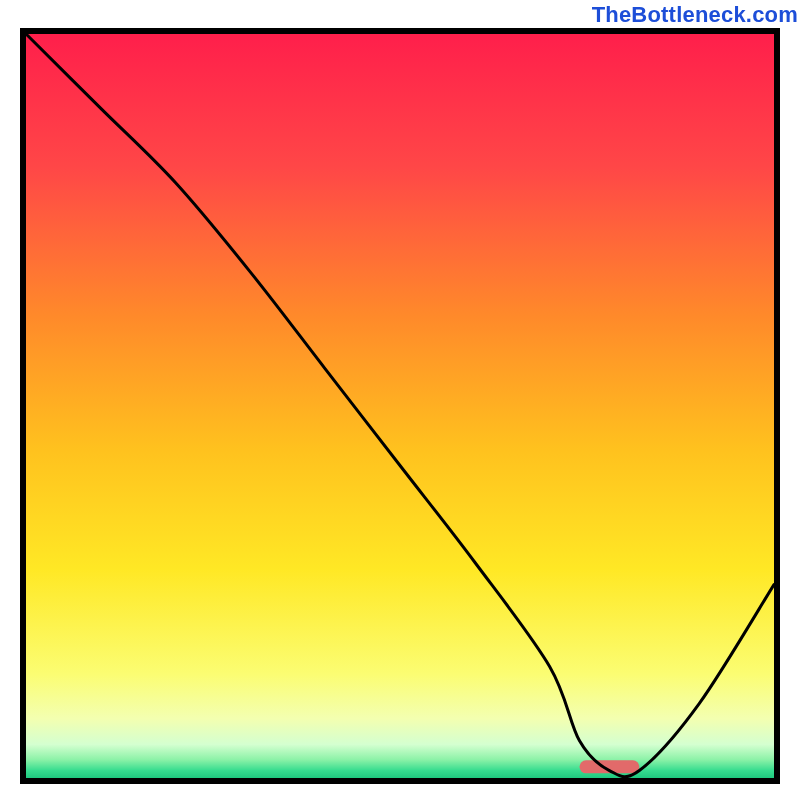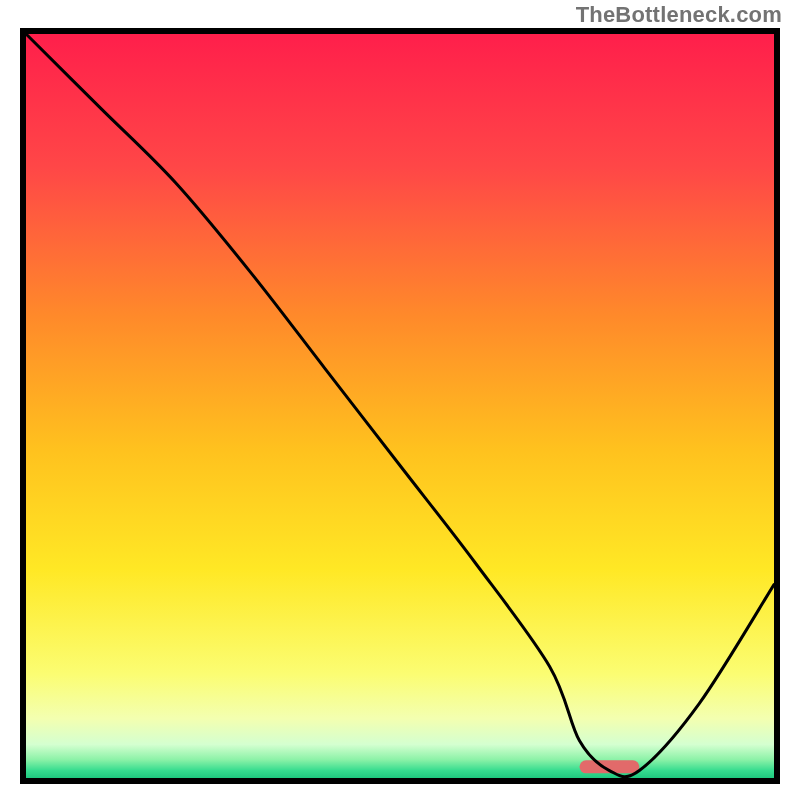--- a/index.html
+++ b/index.html
@@ -12,24 +12,24 @@
     overflow: hidden;
   }
   .frame {
     position: relative;
     width: 800px;
     height: 800px;
   }
   .watermark {
     position: absolute;
     top: 2px;
-    right: 18px;
+    right: 2px;
     font-size: 22px;
     font-weight: 600;
-    color: #737373;
+    color: #1d4ed8;
     letter-spacing: 0.2px;
     z-index: 20;
   }
   .plot-outer {
     position: absolute;
     left: 20px;
     top: 28px;
     width: 760px;
     height: 756px;
     box-sizing: border-box;

